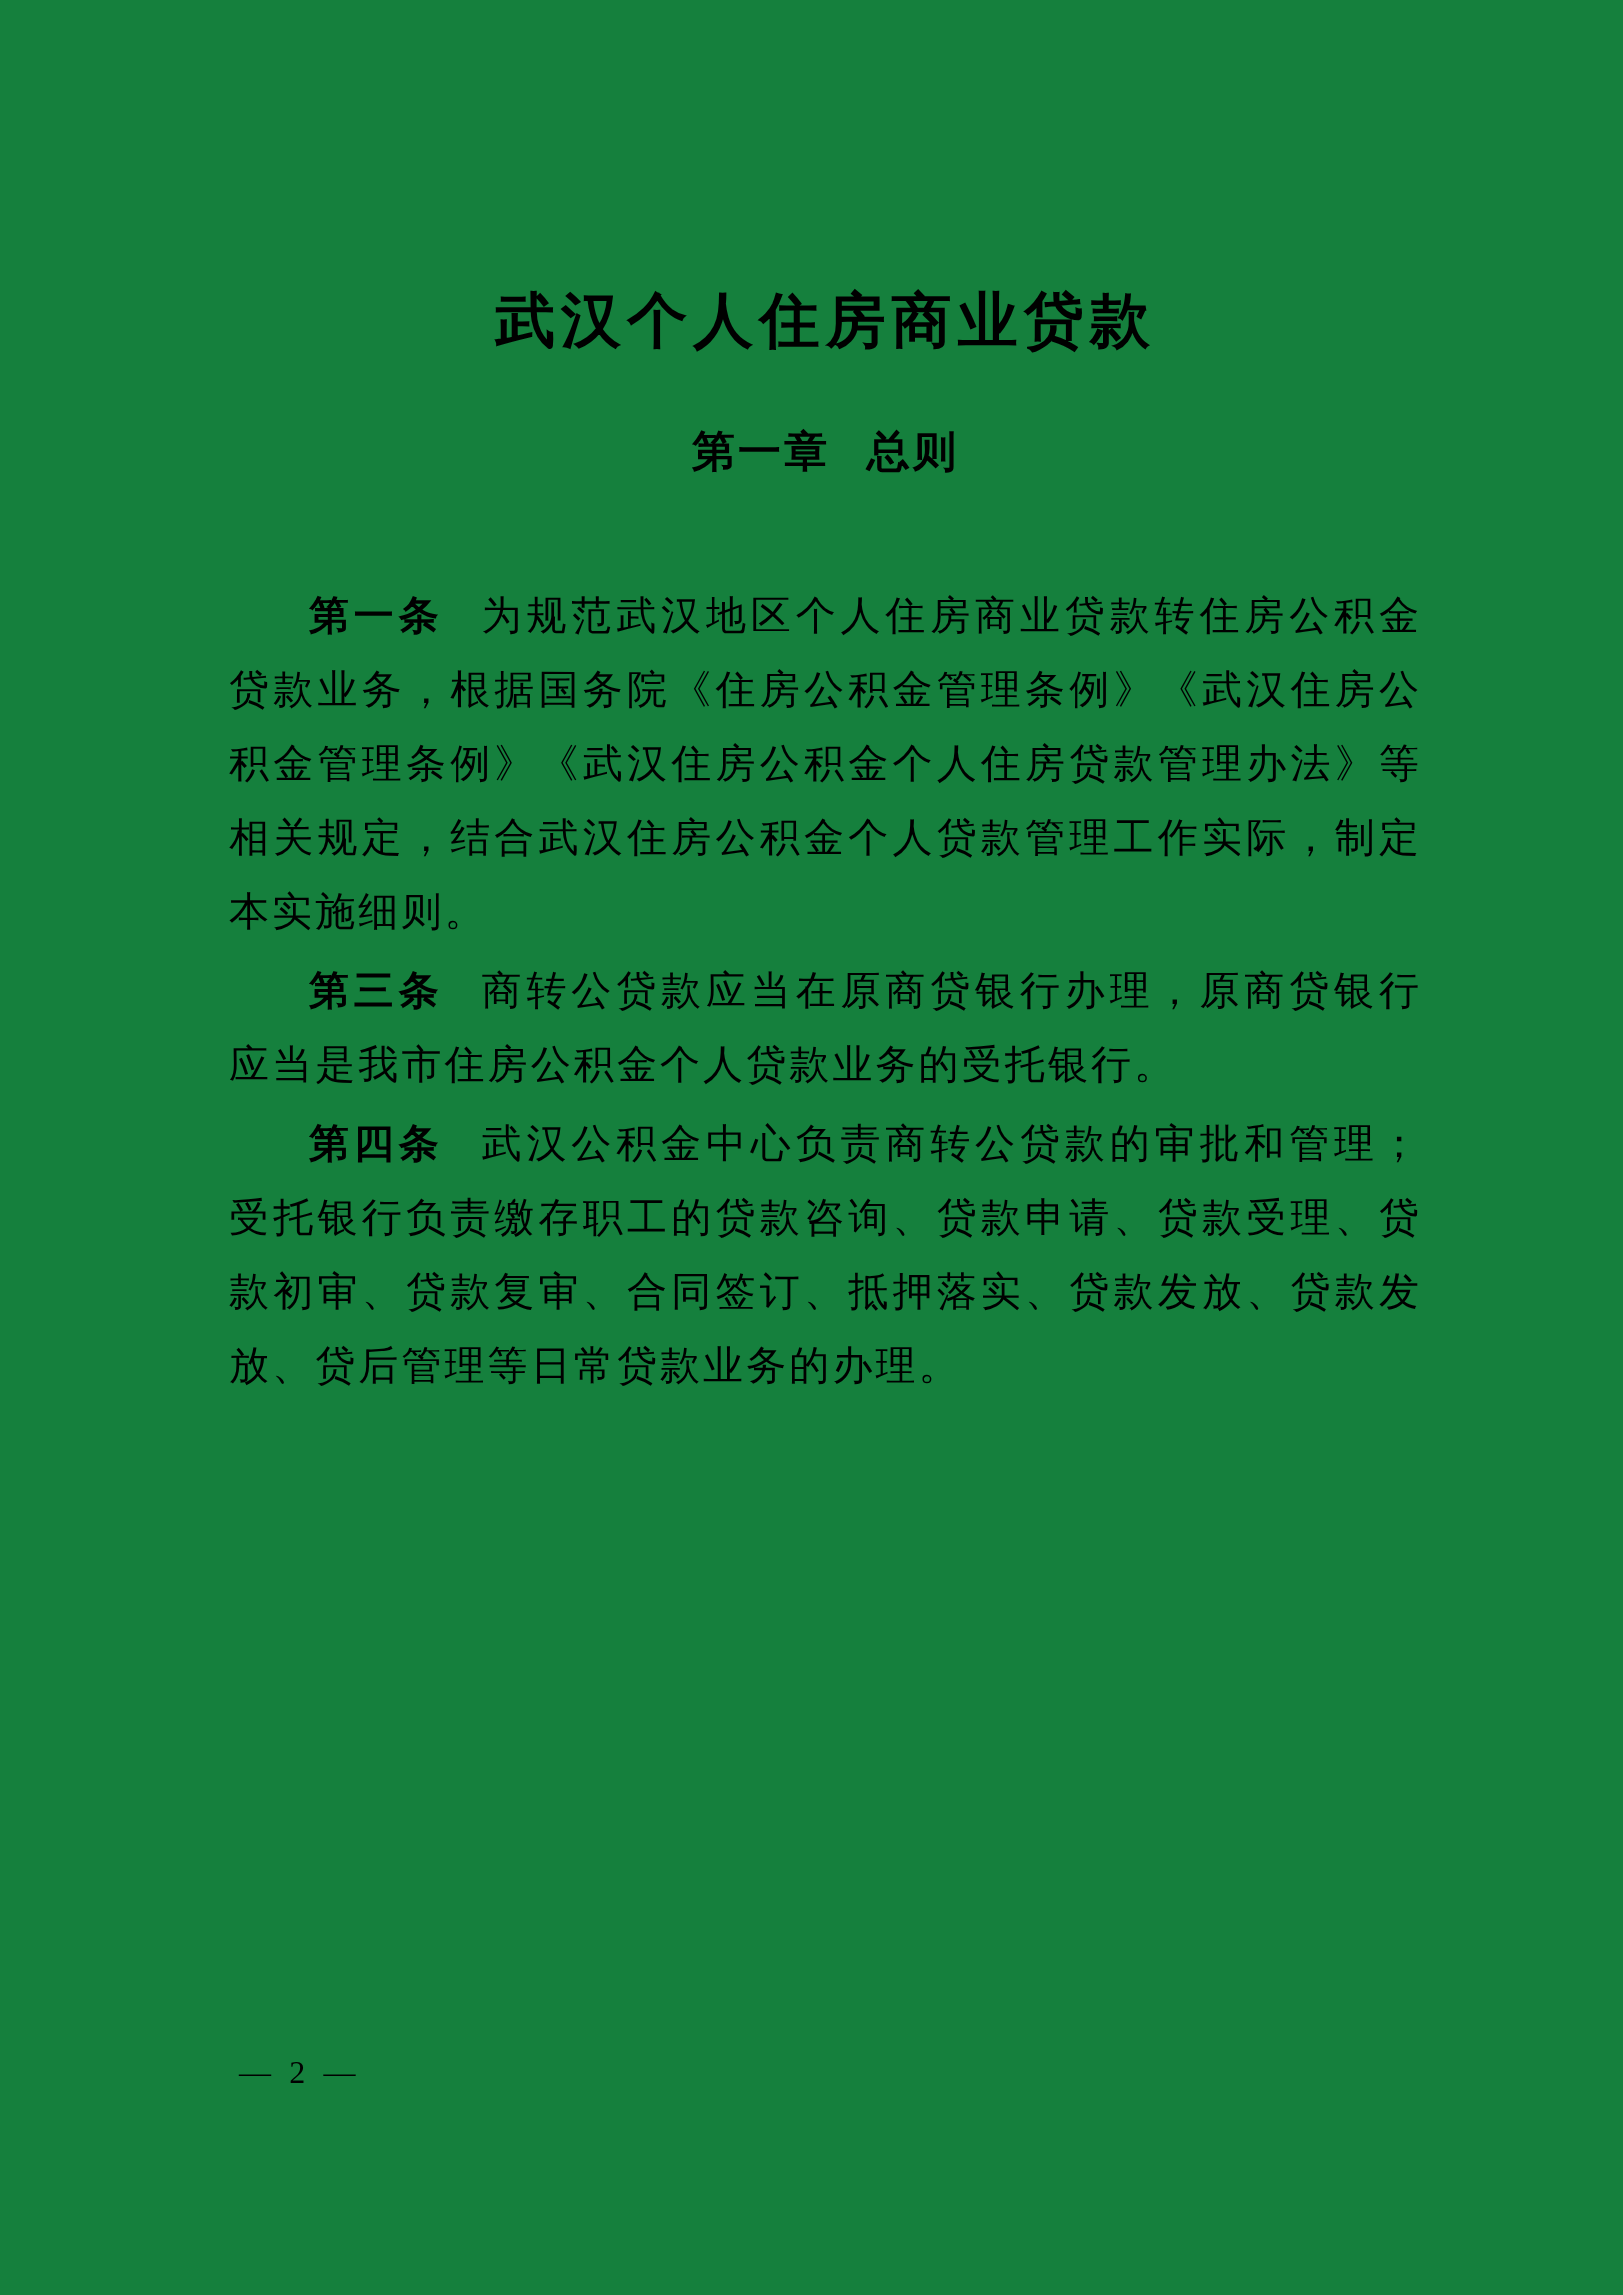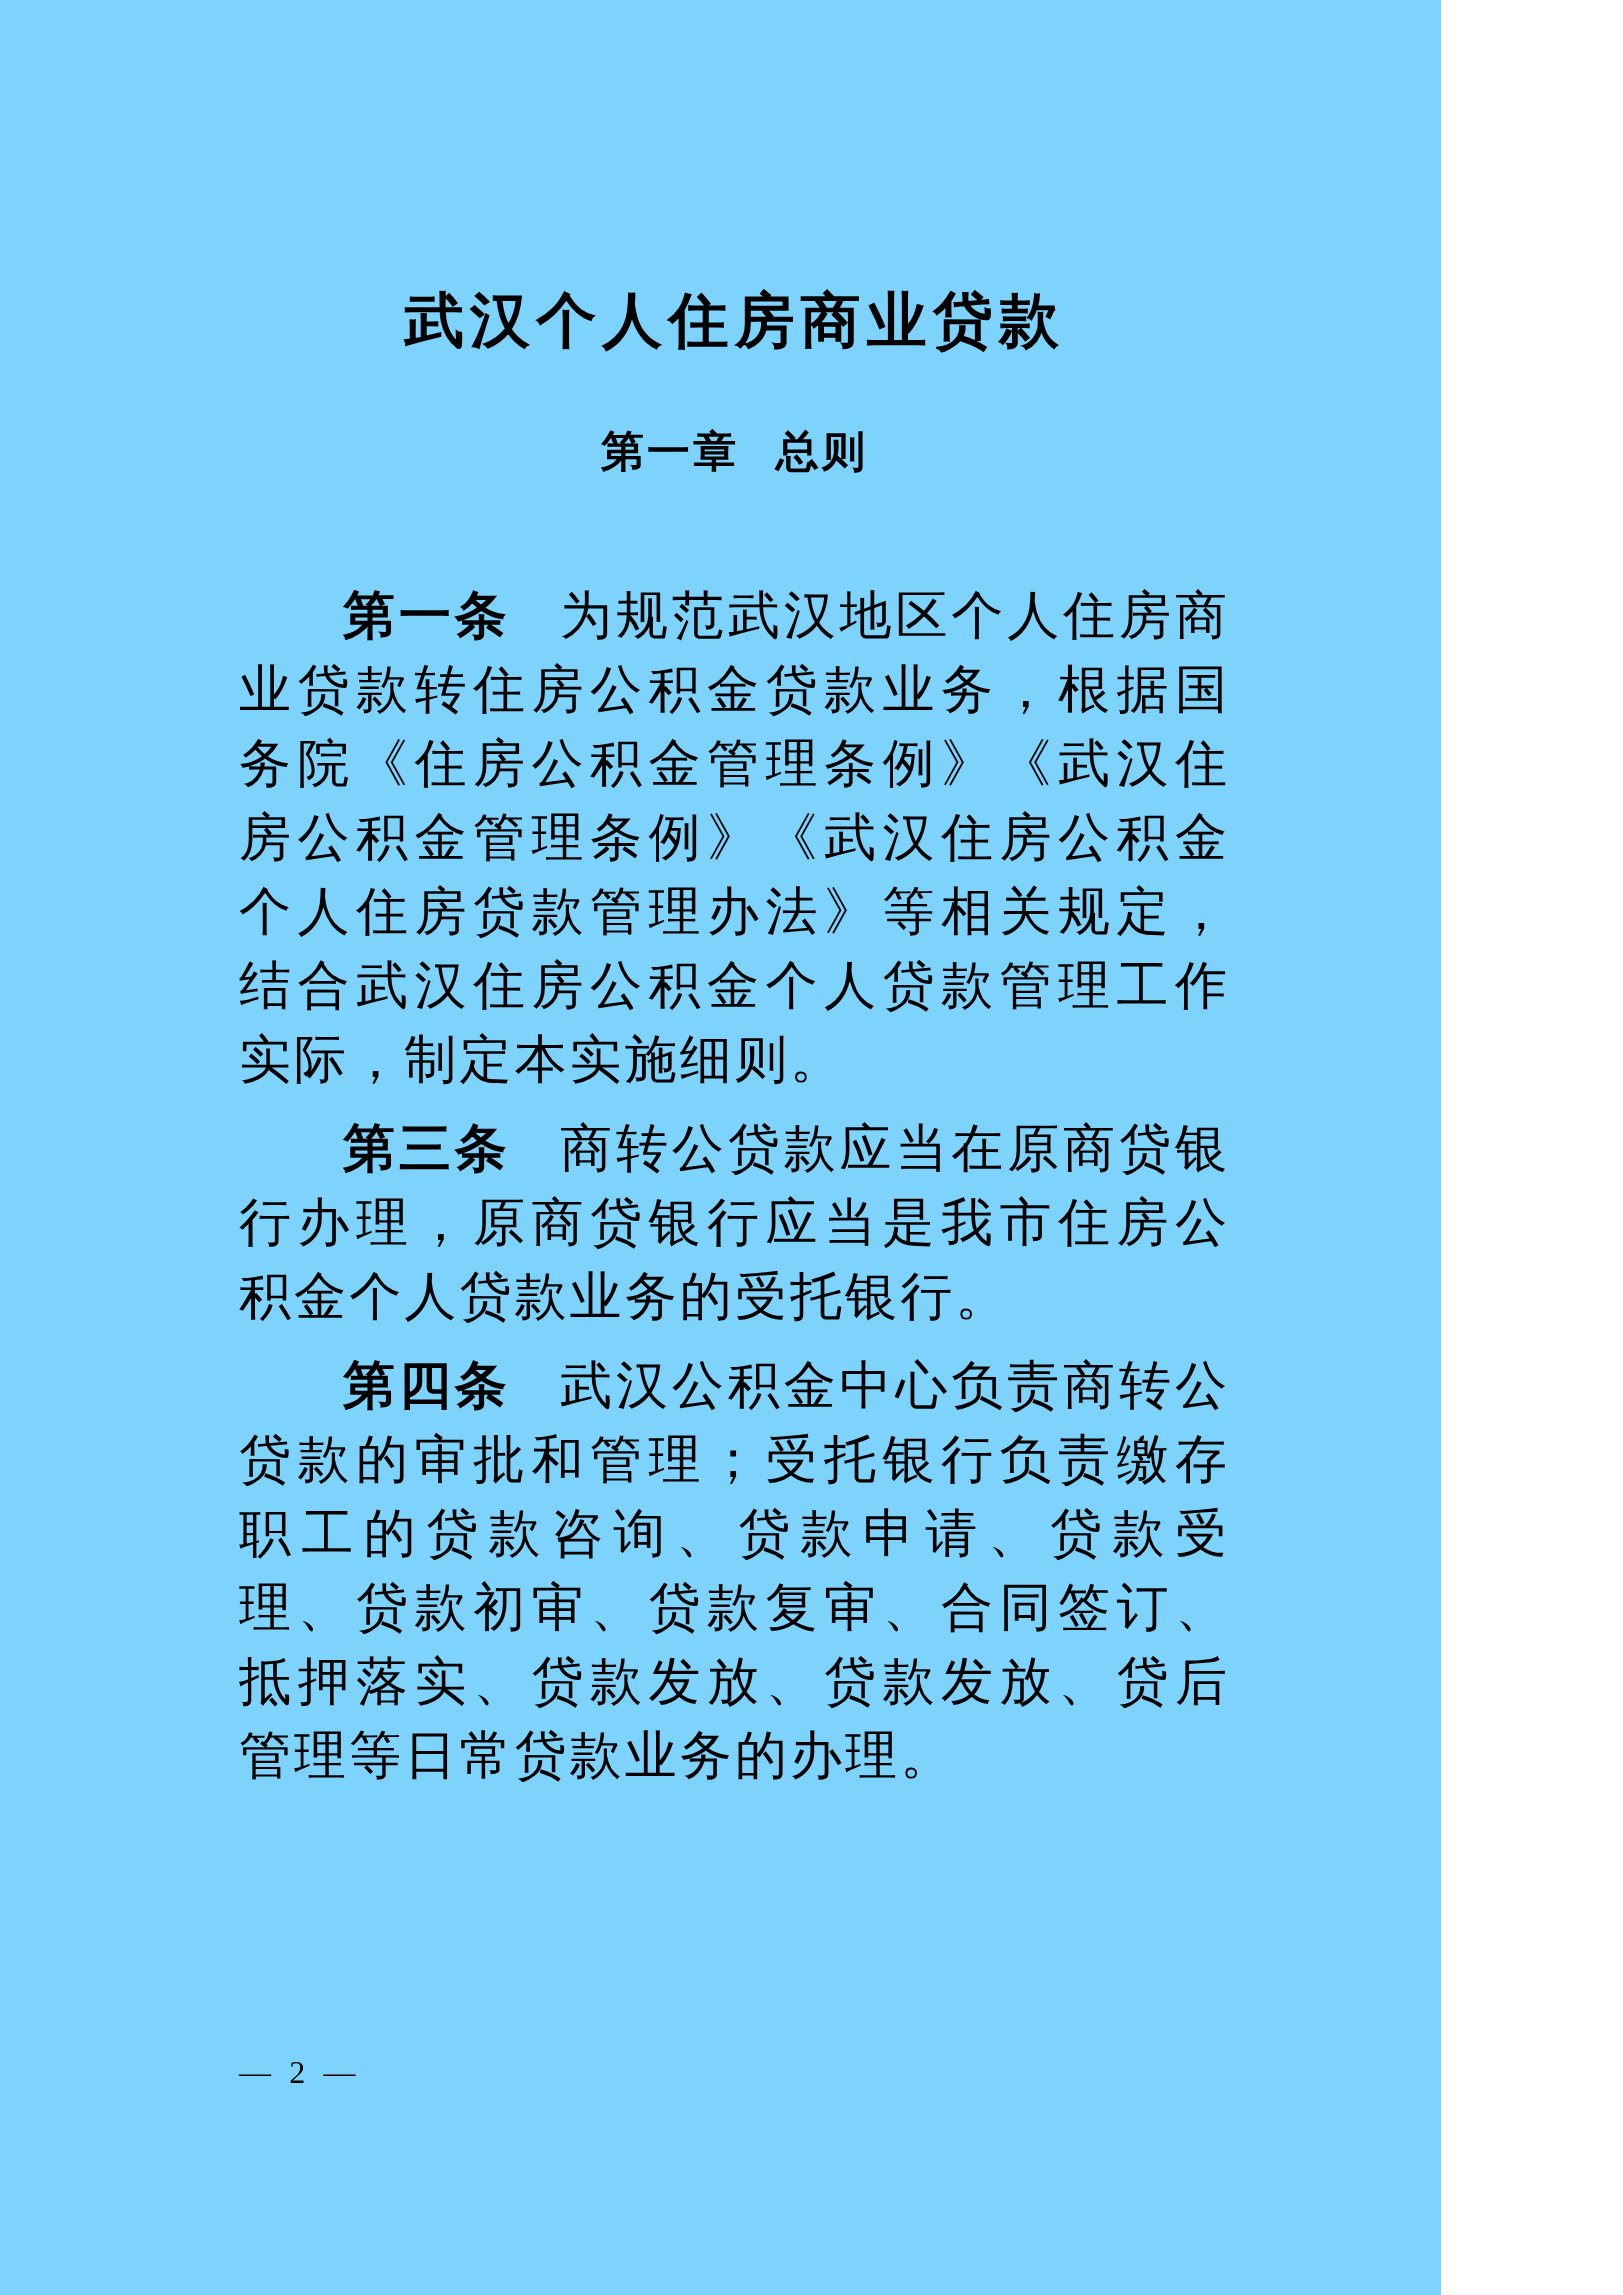--- a/index.html
+++ b/index.html
@@ -2,23 +2,23 @@
 <html style="font-size:8.2px"><head>
 <meta charset="utf-8">
 <style>
   html, body {
     margin: 0;
     padding: 0;
     background: #ffffff;
   }
   .page {
     position: relative;
-    width: 1441px;
+    width: 1623px;
     height: 2295px;
-    background: #7dd3fc;
+    background: #15803d;
     color: #000000;
     font-family: "Liberation Serif", "DejaVu Serif", serif;
     overflow: hidden;
   }
   .content {
     padding: 0 197px 0 225px; 
   }
   .doc-title {
     margin: 282px 0 0 0;
     text-align: center;
@@ -37,22 +37,22 @@
     line-height: 57px;
     letter-spacing: 3.1px;
   }
   .chapter-heading .chapter-name {
     margin-left: 0.85em;
   }
   .body-text {
     margin-top: 98px;
   }
   .article {
-    margin: 14px;
-    font-size: 52px;
+    margin: 4px;
+    font-size: 40px;
     line-height: 74px;
     letter-spacing: 3.1px;
     text-align: justify;
     text-indent: 2em;
     font-family: "Liberation Serif", "DejaVu Serif", serif;
   }
   .article-label {
     font-family: "Liberation Sans", "DejaVu Sans", sans-serif;
     font-weight: 700;
     margin-right: 0.95em;

